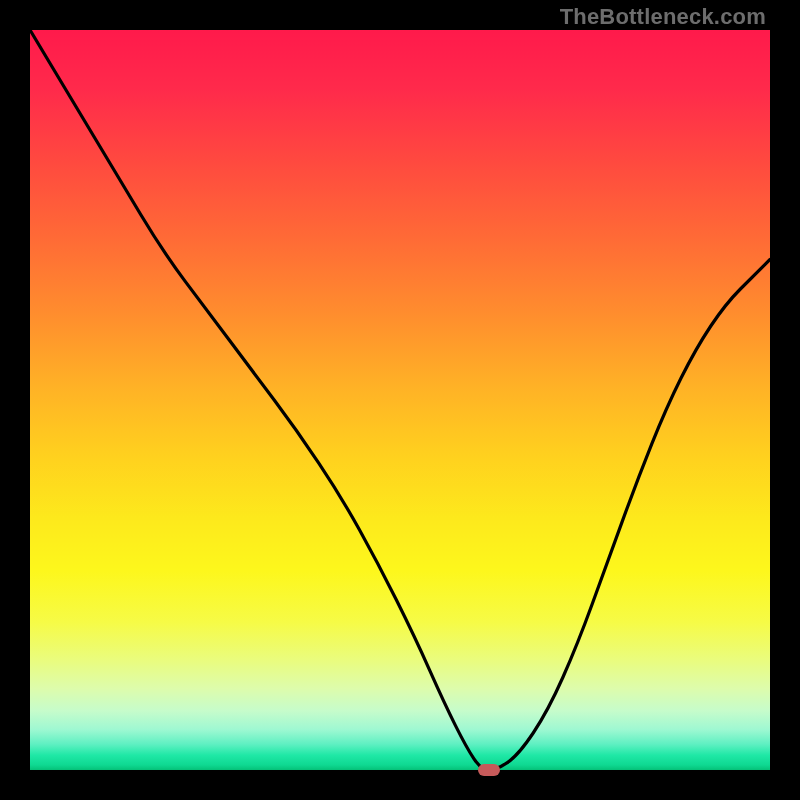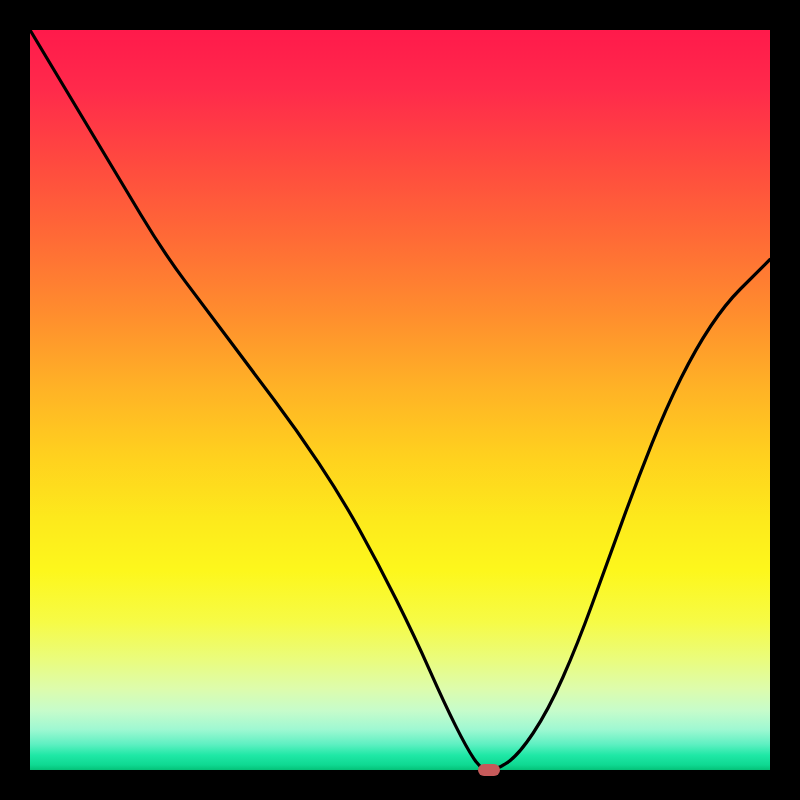--- a/index.html
+++ b/index.html
@@ -68,13 +68,14 @@
 </head>
 <body>
 
 <div class="frame">
   <div class="plot-area">
     <svg class="curve" viewBox="0 0 740 740" preserveAspectRatio="none">
       <path fill="none" stroke="#000" stroke-width="3.2" stroke-linecap="round" d="M 0.0 0.0 Q 0.0 0.0 22.2 37.0 Q 44.4 74.0 66.6 111.0 Q 88.8 148.0 111.0 185.0 Q 133.2 222.0 155.4 251.6 Q 177.6 281.2 199.8 310.8 Q 222.0 340.4 244.2 370.0 Q 266.4 399.6 288.6 432.9 Q 310.8 466.2 329.3 499.5 Q 347.8 532.8 366.3 569.8 Q 384.8 606.8 399.6 640.1 Q 414.4 673.4 425.5 695.6 Q 436.6 717.8 444.0 728.9 Q 451.4 740.0 458.8 740.0 Q 466.2 740.0 477.3 732.6 Q 488.4 725.2 503.2 703.0 Q 518.0 680.8 532.8 647.5 Q 547.6 614.2 562.4 573.5 Q 577.2 532.8 592.0 492.1 Q 606.8 451.4 621.6 414.4 Q 636.4 377.4 651.2 347.8 Q 666.0 318.2 680.8 296.0 Q 695.6 273.8 710.4 259.0 Q 725.2 244.2 732.6 236.8 T 740.0 229.4"></path>
     </svg>
     <div class="marker" style="left: 458.8px; top: 740px;"></div>
   </div>
+  <div class="watermark">TheBottleneck.com</div>
 </div>
 
 </body></html>

